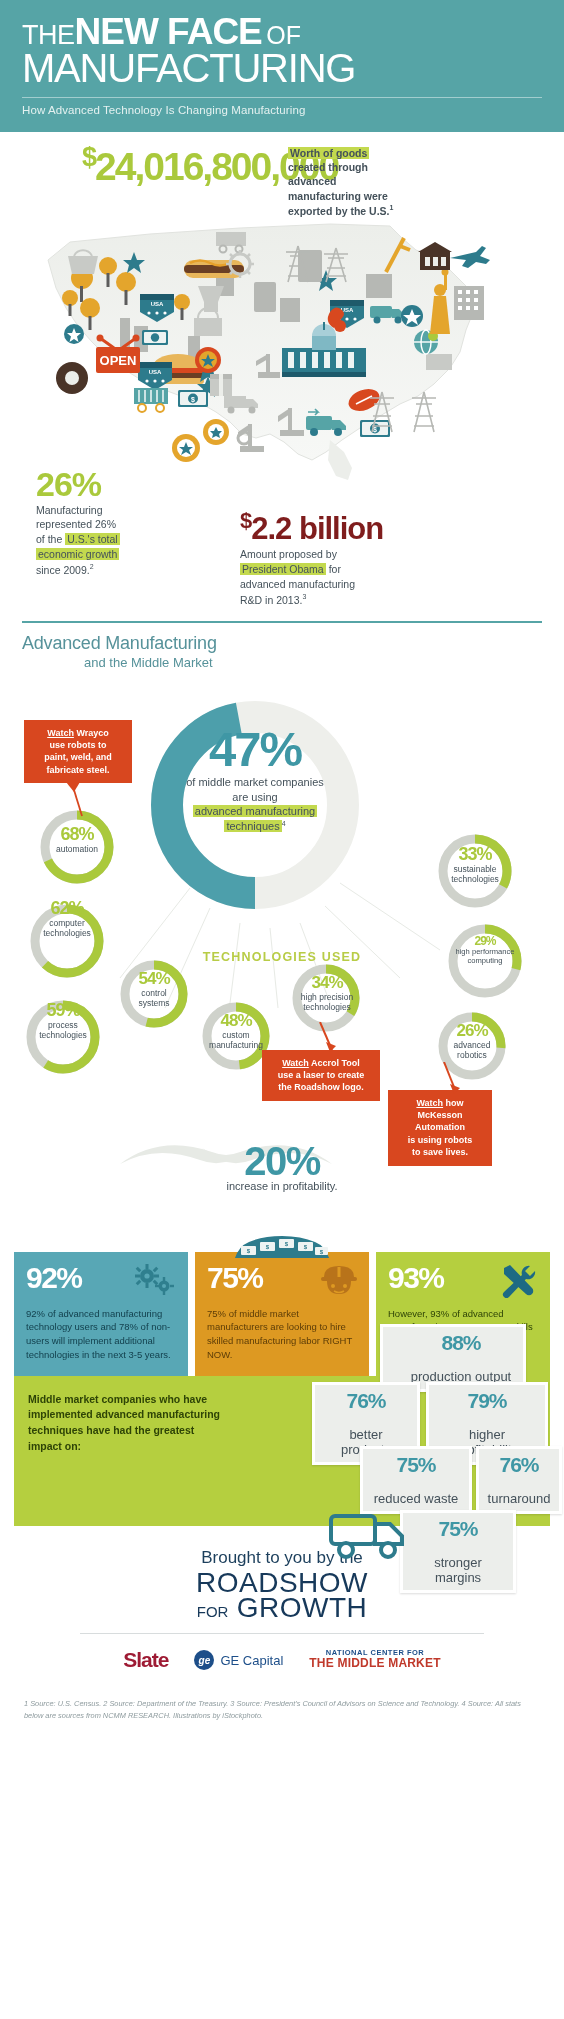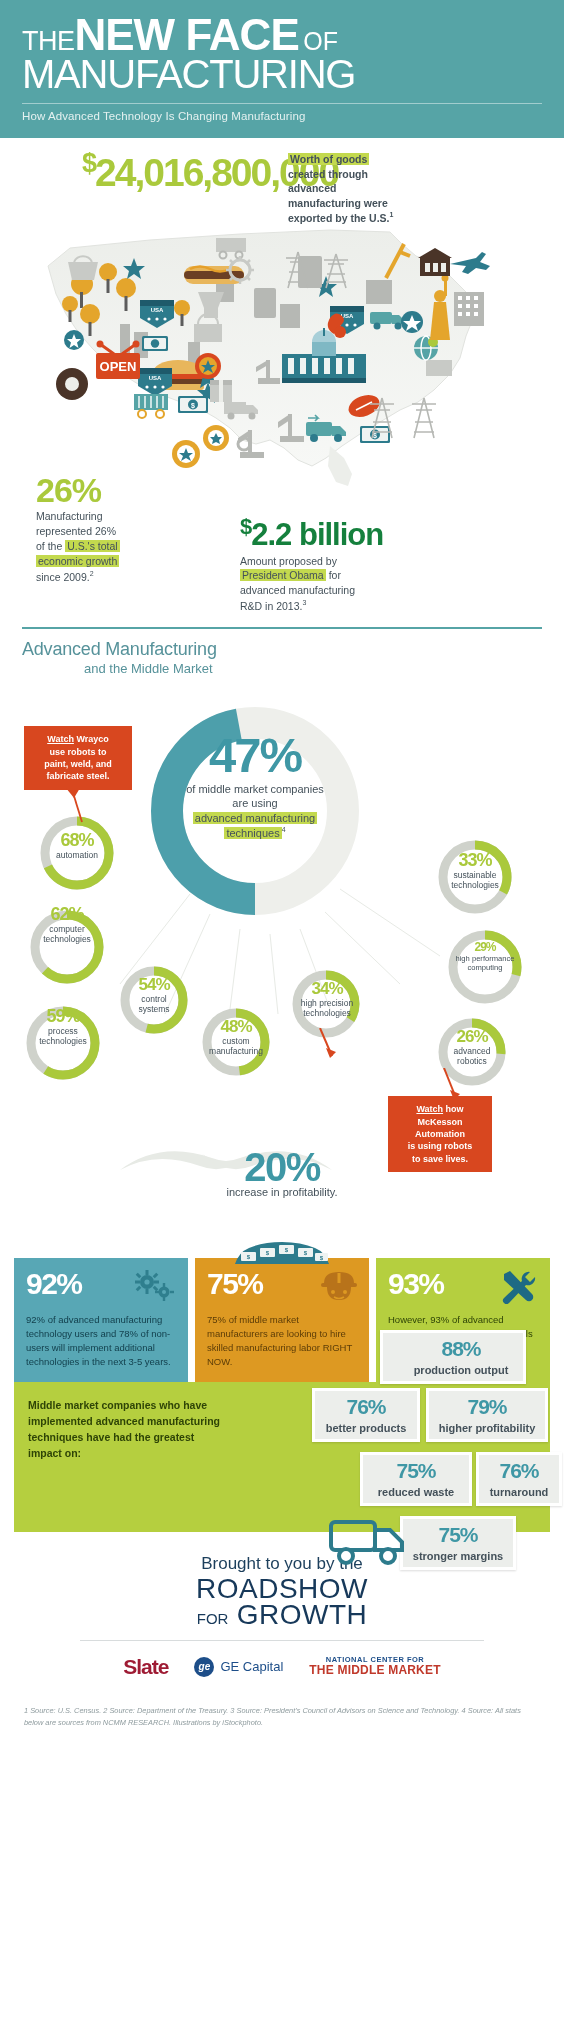--- a/index.html
+++ b/index.html
@@ -11,21 +11,21 @@
   }
   .page { width: 564px; position: relative; overflow: hidden; }
 
   
   .header {
     background: #56a4a6;
     padding: 14px 22px 16px 22px;
   }
   .hl1 { color:#ffffff; line-height:0.96; white-space:nowrap; }
   .hl1 .the { font-size:27px; font-weight:300; letter-spacing:-0.5px; }
-  .hl1 .new { font-size:44px; font-weight:700; letter-spacing:-1px; }
+  .hl1 .new { font-size:37px; font-weight:700; letter-spacing:-1px; }
   .hl1 .of  { font-size:25px; font-weight:300; }
   .hl2 { color:#ffffff; font-size:40px; font-weight:300; letter-spacing:-1.2px;
          line-height:1.0; margin-top:-2px; white-space:nowrap;}
   .hrule { height:1px; background:rgba(255,255,255,0.45); margin:9px 0 6px 0; }
   .subhead { color:#e4f1f0; font-size:11.5px; font-weight:400; letter-spacing:0.1px;}
 
   
   .mapsec { position:relative; height:485px; background:#ffffff; }
   .bignum {
     position:absolute; left:82px; top:12px;
@@ -45,21 +45,21 @@
 
   .stat26 {
     position:absolute; left:36px; top:335px; width:170px;
   }
   .stat26 .num { font-size:34px; font-weight:800; color:#aac93c; line-height:1; letter-spacing:-1px;}
   .stat26 .txt { font-size:10.5px; line-height:1.42; color:#44515a; margin-top:2px; font-weight:500;}
 
   .stat22 {
     position:absolute; left:240px; top:378px; width:190px;
   }
-  .stat22 .num { font-size:31px; font-weight:800; color:#15803d; line-height:1; letter-spacing:-1px;}
+  .stat22 .num { font-size:31px; font-weight:800; color:#7f1d1d; line-height:1; letter-spacing:-1px;}
   .stat22 .num .dollar { font-size:22px; vertical-align:super; }
   .stat22 .txt { font-size:10.5px; line-height:1.42; color:#44515a; margin-top:3px; font-weight:500;}
 
   
   .sectitle { margin:4px 22px 0 22px; border-top:2px solid #56a4a6; padding-top:10px; }
   .sectitle .l1 { font-size:18px; color:#56929a; font-weight:400; letter-spacing:-0.2px;}
   .sectitle .l2 { font-size:13px; color:#56929a; font-weight:400; margin-left:62px; margin-top:1px;}
 
   
   .cluster { position:relative; height:560px; margin-top:8px; }
@@ -114,21 +114,21 @@
   .impactwrap { position:relative; margin-top:0; }
   .impactbar { background:#b5cf3f; margin:0 14px; padding:16px 14px 18px 14px; min-height:150px; }
   .impacttxt { width:200px; font-size:10.5px; line-height:1.5; color:#2e4406; font-weight:600; }
   .cards { position:absolute; right:14px; top:-52px; width:300px; height:230px; }
   .card {
     position:absolute; background:#eceeeb; border:3px solid #ffffff;
     text-align:center; padding:6px 8px 5px 8px;
     box-shadow:0 1px 2px rgba(0,0,0,0.14);
   }
   .card .cn { font-size:21px; font-weight:800; color:#3f97a5; line-height:0.95; letter-spacing:-1px;}
-  .card .ct { font-size:11px; color:#44515a; font-weight:700; margin-top:5px;}
+  .card .ct { font-size:13px; color:#44515a; font-weight:400; margin-top:16px;}
   .truck { position:absolute; left:6px; bottom:-6px; }
 
   
   .footer { text-align:center; padding:22px 22px 10px 22px; }
   .broughtby { font-size:17px; color:#1c3f5c; font-weight:500; }
   .roadshow { margin-top:2px; line-height:0.92; }
   .roadshow .r1 { font-size:28px; font-weight:400; color:#17395a; letter-spacing:0.5px;}
   .roadshow .r2 { font-size:28px; font-weight:400; color:#17395a; letter-spacing:0.5px;}
   .roadshow .r2 .for { font-size:15px; letter-spacing:0; }
   .logorule { height:1px; background:#d8dcdd; margin:12px 58px 0 58px; }
@@ -564,20 +564,21 @@
     <div class="bigcenter">
       <div class="num">47%</div>
       <div class="cap">
         <span>of middle market companies</span><br>
         <span>are using</span><br>
         <span class="hi">advanced manufacturing</span><br>
         <span class="hi">techniques</span><span class="sup">4</span>
       </div>
     </div>
 
+    <div class="techused">TECHNOLOGIES USED</div>
 
     <div class="minidonut" style="left:36px; top:128px;">
       <svg width="82" height="82" viewBox="0 0 82 82">
         <circle cx="41" cy="41" r="32" fill="none" stroke="#cfd2cb" stroke-width="9"></circle>
         <circle cx="41" cy="41" r="32" fill="none" stroke="#aac93c" stroke-width="9" stroke-dasharray="136.7 64.3" transform="rotate(-90 41 41)"></circle>
       </svg>
     </div>
     <div class="minilbl" style="left:36px; top:148px; width:82px;">
       <div class="n" style="font-size:18px;">68%</div>
       <div class="t">automation</div>
@@ -699,20 +700,25 @@
       <u>Watch</u><span> Wrayco</span><br>
       <span>use robots to</span><br>
       <span>paint, weld, and</span><br>
       <span>fabricate steel.</span>
     </div>
     <svg style="position:absolute;left:60px;top:104px;" width="30" height="36">
       <polygon points="6,0 20,0 14,10" fill="#d8471f"></polygon>
       <line x1="14" y1="8" x2="22" y2="34" stroke="#d8471f" stroke-width="1.8"></line>
     </svg>
 
+    <div class="callout" style="left:262px; top:372px; width:118px;">
+      <u>Watch</u><span> Accrol Tool</span><br>
+      <span>use a laser to create</span><br>
+      <span>the Roadshow logo.</span>
+    </div>
     <svg style="position:absolute;left:316px;top:344px;" width="24" height="30">
       <line x1="4" y1="0" x2="16" y2="28" stroke="#d8471f" stroke-width="2"></line>
       <polygon points="10,20 20,24 14,30" fill="#d8471f"></polygon>
     </svg>
 
     <div class="callout" style="left:388px; top:412px; width:104px;">
       <u>Watch</u><span> how</span><br>
       <span>McKesson Automation</span><br>
       <span>is using robots</span><br>
       <span>to save lives.</span>

